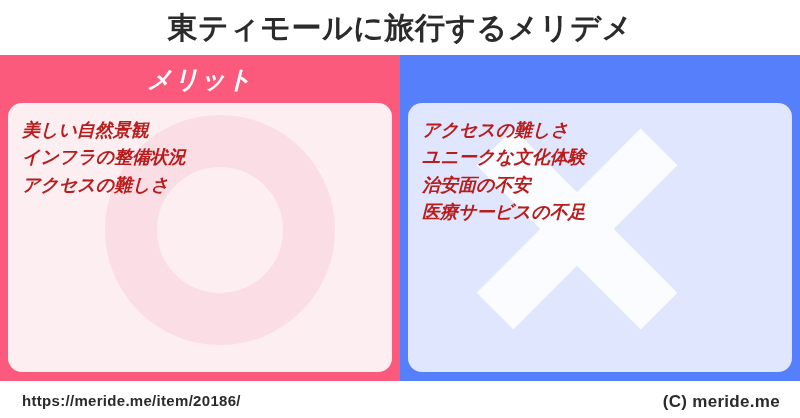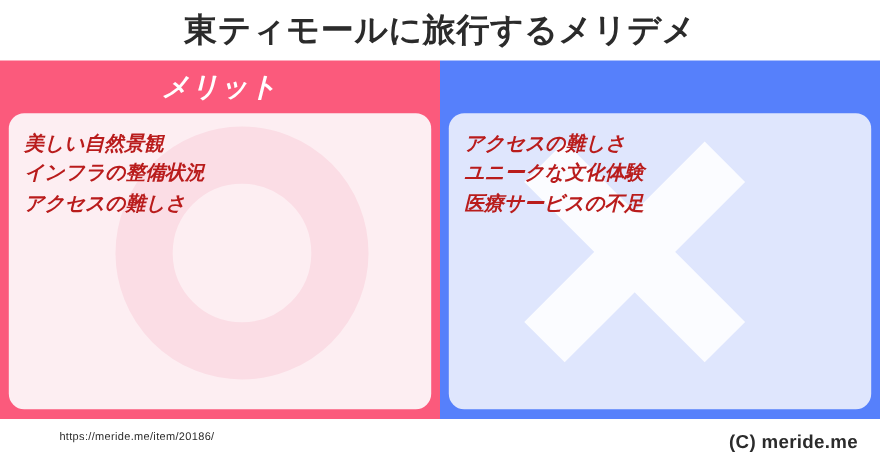--- a/index.html
+++ b/index.html
@@ -149,25 +149,24 @@
     left: 0;
     top: 381px;
     width: 800px;
     height: 37px;
     background: #ffffff;
   }
   .footer-url {
     position: absolute;
     left: 22px;
     top: 11px;
-    font-size: 10px;
-    font-weight: normal;
+    font-size: 15px;
+    font-weight: bold;
     color: #2b2b2b;
     letter-spacing: 0.3px;
-    margin-left: 32px;
   }
   .footer-copy {
     position: absolute;
     right: 20px;
     top: 11px;
     font-size: 17px;
     font-weight: bold;
     color: #2b2b2b;
     letter-spacing: 0.3px;
   }
@@ -197,20 +196,21 @@
 
     <div class="panel panel-demerit">
       <div class="card card-demerit">
         <div class="wm-cross">
           <span class="a"></span>
           <span class="b"></span>
         </div>
         <ul class="list">
           <li>アクセスの難しさ</li>
           <li>ユニークな文化体験</li>
+          <li>治安面の不安</li>
           <li>医療サービスの不足</li>
         </ul>
       </div>
     </div>
 
   </div>
 
   <div class="footer">
     <div class="footer-url">https://meride.me/item/20186/</div>
     <div class="footer-copy">(C) meride.me</div>

